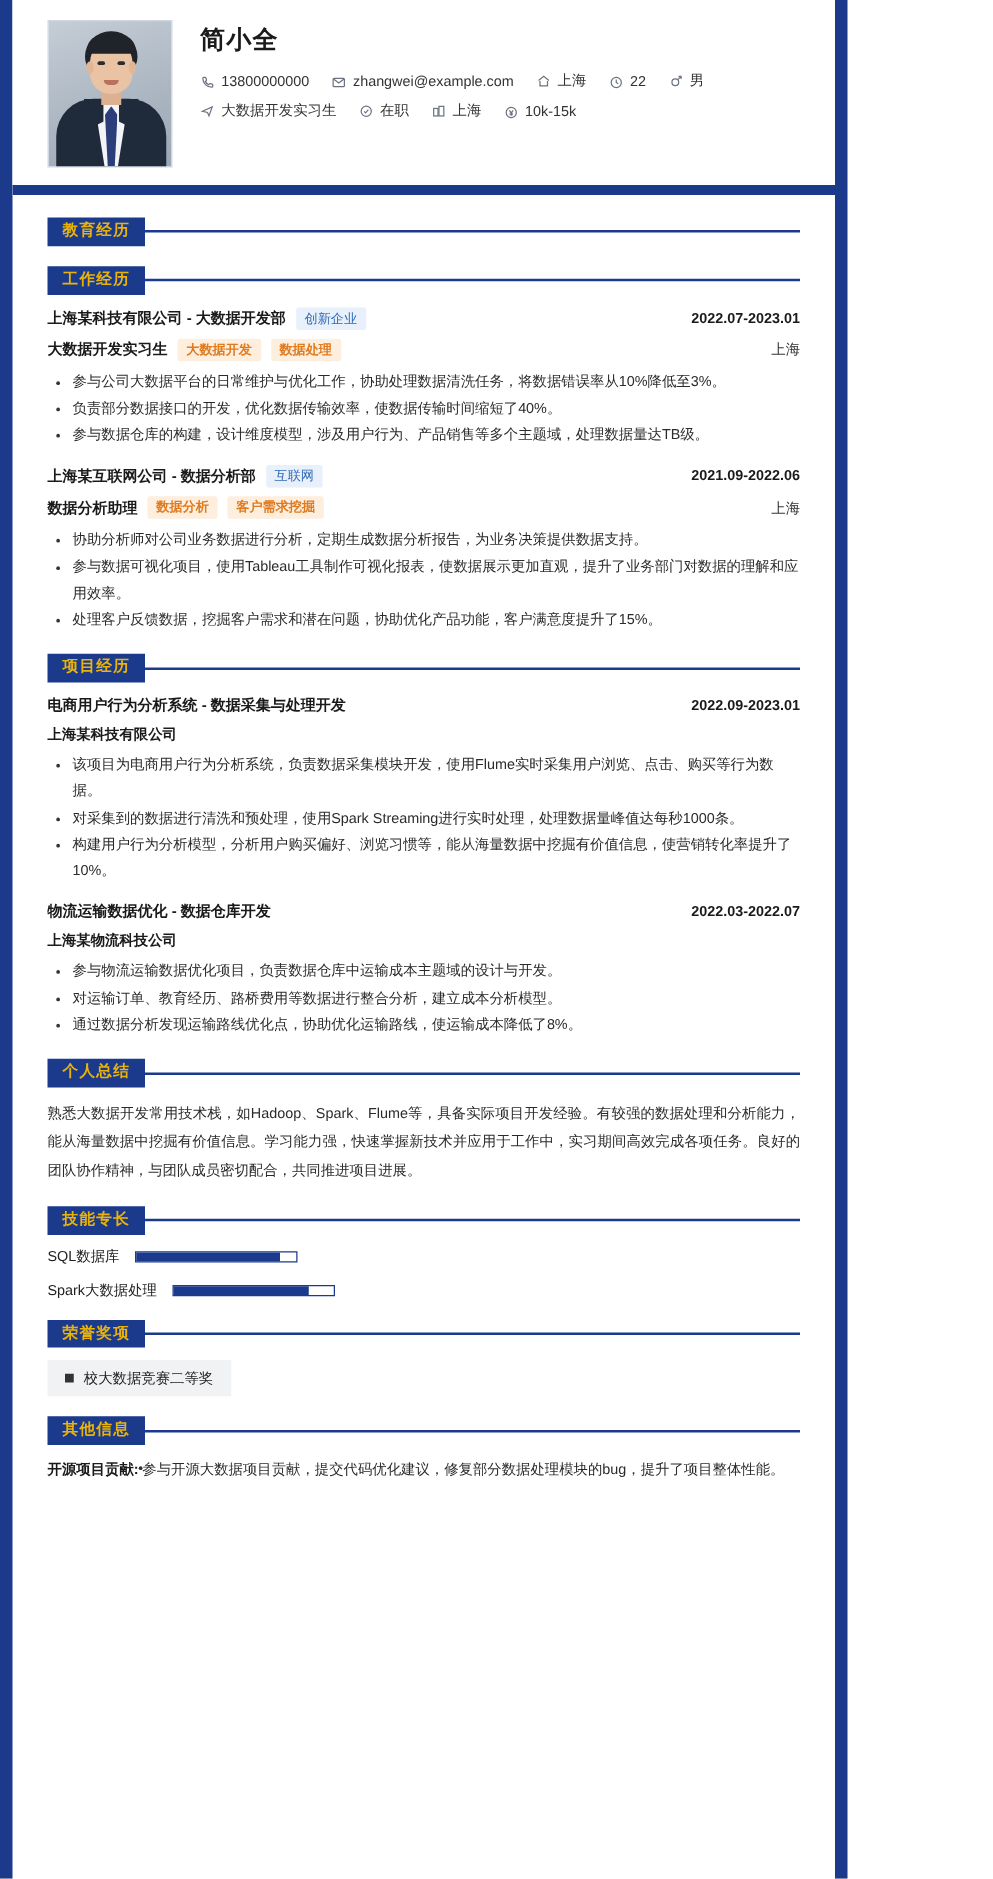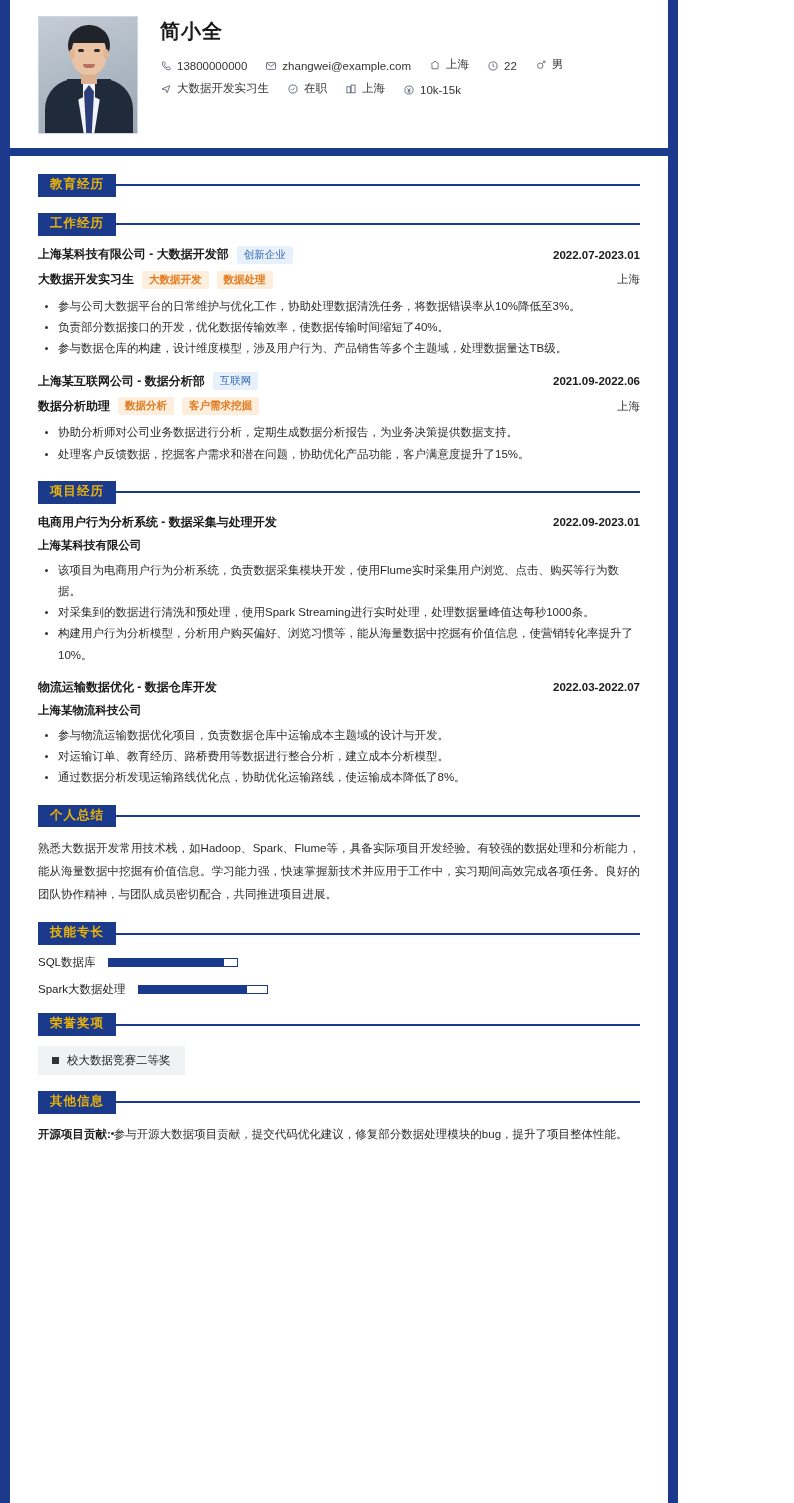--- a/index.html
+++ b/index.html
@@ -472,20 +472,21 @@
         <div class="row">
           <div class="row-left">
             <span class="role">数据分析助理</span>
             <span class="tag-orange">数据分析</span>
             <span class="tag-orange">客户需求挖掘</span>
           </div>
           <span class="loc">上海</span>
         </div>
         <ul class="bullets">
           <li>协助分析师对公司业务数据进行分析，定期生成数据分析报告，为业务决策提供数据支持。</li>
+          <li>参与数据可视化项目，使用Tableau工具制作可视化报表，使数据展示更加直观，提升了业务部门对数据的理解和应用效率。</li>
           <li>处理客户反馈数据，挖掘客户需求和潜在问题，协助优化产品功能，客户满意度提升了15%。</li>
         </ul>
       </div>
     </div>
 
     <div class="section">
       <div class="sec-head">
         <div class="sec-tab">项目经历</div>
         <div class="sec-rule"></div>
       </div>

